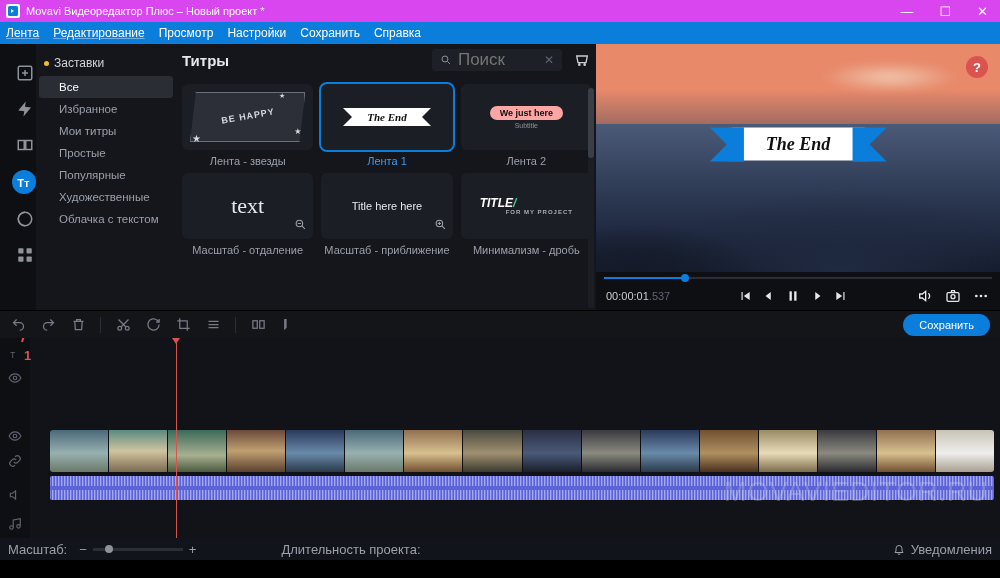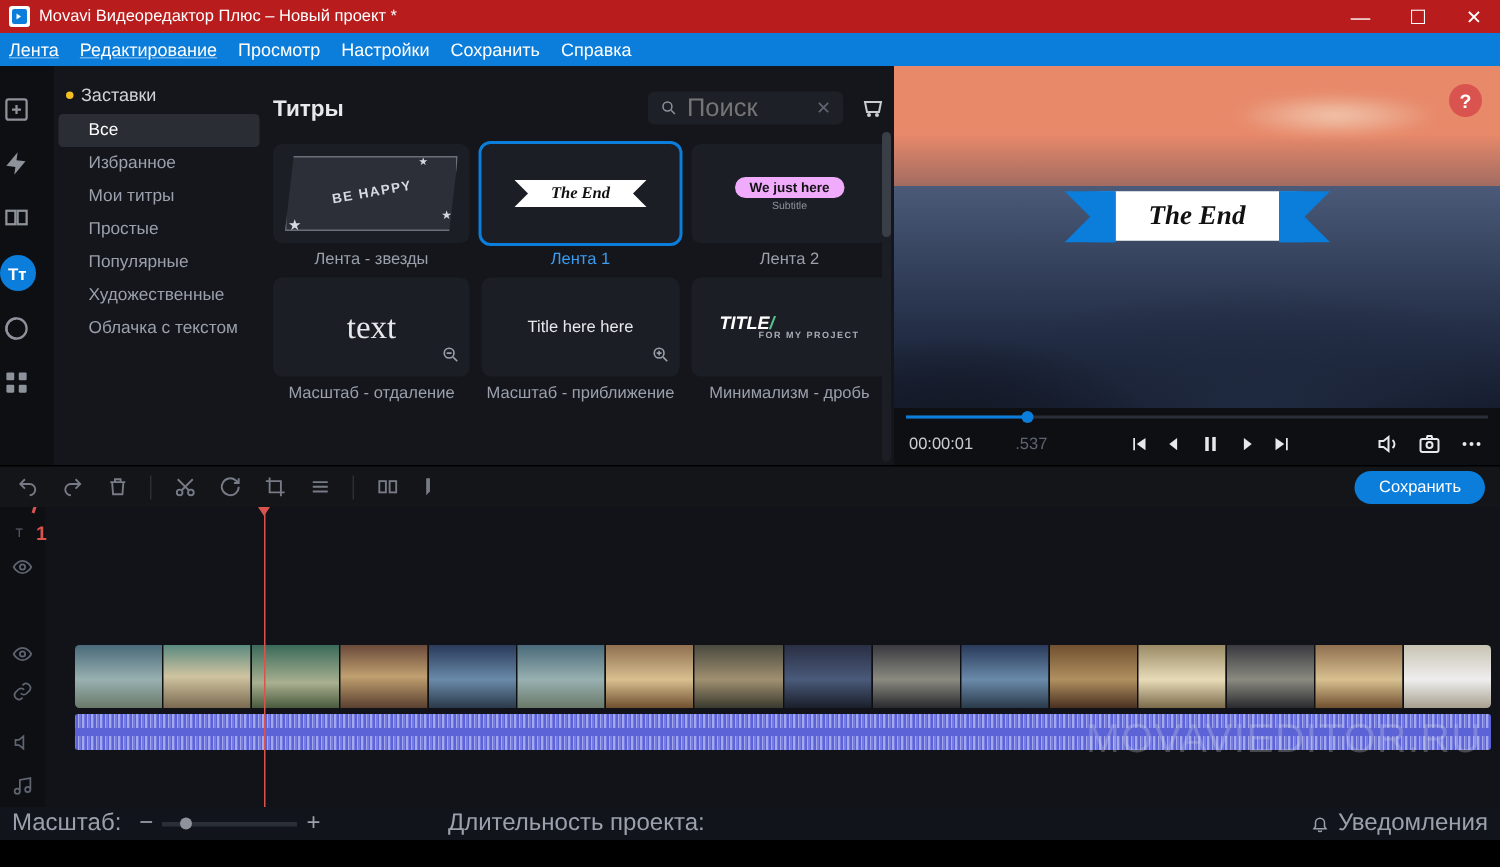--- a/index.html
+++ b/index.html
@@ -1,47 +1,47 @@
 <!DOCTYPE html>
 <html><head>
 <meta charset="utf-8">
 <style>
   * { margin:0; padding:0; box-sizing:border-box; }
   html,body { width:1000px; height:578px; overflow:hidden;
     font-family:"Segoe UI",Arial,sans-serif; font-size:12px;
     background:#000; color:#c9ccd0; }
-  .titlebar { height:22px; background:#b91c1c; color:#fff;
+  .titlebar { height:22px; background:#d946ef; color:#fff;
     display:flex; align-items:center; padding:0 6px; font-size:11px; }
   .titlebar .app-icon { width:14px; height:14px; background:#fff; border-radius:2px;
     display:flex; align-items:center; justify-content:center; margin-right:6px; }
   .titlebar .app-icon svg { width:10px; height:10px; }
   .titlebar .winbtns { margin-left:auto; display:flex; gap:14px; font-size:13px; }
   .titlebar .winbtns span { cursor:pointer; padding:0 6px; }
   .menubar { height:22px; background:#0b7dda; color:#fff;
     display:flex; align-items:center; padding:0 6px; font-size:12px; gap:14px; }
   .menubar span { cursor:pointer; }
   .menubar span:first-child,
   .menubar span:nth-child(2) { text-decoration:underline; text-decoration-color:rgba(255,255,255,.4); }
   .workspace { display:flex; height:266px; background:#14161b; }
   .toolstrip { width:36px; background:#0d0f13; display:flex; flex-direction:column;
-    align-items:flex-start; gap:14px; padding-top:18px; position:relative; }
+    align-items:flex-end; gap:14px; padding-top:18px; position:relative; }
   .toolstrip .tool { width:22px; height:22px; display:flex; align-items:center;
     justify-content:center; border-radius:4px; cursor:pointer; color:#8d929b; }
   .toolstrip .tool svg { width:18px; height:18px; }
   .toolstrip .tool.active { background:#0b7dda; color:#fff; border-radius:50%;
     width:24px; height:24px; }
   .catlist { width:140px; background:#14161b; display:flex; flex-direction:column;
     padding:6px 0; font-size:12px; }
   .catlist .hdr { color:#d0d3d8; padding:6px 12px 6px 18px; position:relative; }
   .catlist .hdr::before { content:""; position:absolute; left:8px; top:11px;
     width:5px; height:5px; border-radius:50%; background:#f5be25; }
   .catlist .cat { padding:5px 12px 5px 20px; color:#9aa0ac; cursor:pointer;
     border-radius:3px; margin:0 3px; font-size:11.5px; }
   .catlist .cat.sel { background:#2a2d34; color:#fff; }
-  .browser { flex:1; background:#14161b; padding:14px 4px 0 6px; position:relative; }
+  .browser { flex:1; background:#14161b; padding:2px 4px 0 6px; position:relative; }
   .browser .bhdr { display:flex; align-items:center; height:28px; }
   .browser .bhdr .title { color:#e6e8ec; font-size:15px; font-weight:600; }
   .browser .search { margin-left:auto; display:flex; align-items:center;
     background:#1d2026; border-radius:4px; height:22px; padding:0 8px;
     width:130px; color:#8d929b; gap:6px; }
   .browser .search input { background:none; border:none; outline:none; color:#c9ccd0;
     width:80px; font-size:17px; }
   .browser .search svg { width:12px; height:12px; }
   .cart { width:20px; height:20px; margin-left:10px; display:flex;
     align-items:center; justify-content:center; cursor:pointer; }
@@ -92,21 +92,21 @@
     cursor:pointer; }
   .preview .scrub { height:8px; background:#0d0f13; position:relative; margin:2px 8px 0; }
   .preview .scrub .bar { position:absolute; top:3px; left:0; right:0; height:2px;
     background:#2a2e36; }
   .preview .scrub .fill { position:absolute; top:3px; left:0; width:21%; height:2px;
     background:#0b7dda; }
   .preview .scrub .knob { position:absolute; top:0; left:21%; margin-left:-4px;
     width:8px; height:8px; border-radius:50%; background:#0b7dda; }
   .preview .controls { height:28px; display:flex; align-items:center; padding:0 10px; }
   .preview .timecode { font-size:11px; color:#c9ccd0; }
-  .preview .timecode .ms { color:#5e6470;margin-left:28px; }
+  .preview .timecode .ms { color:#5e6470; }
   .preview .pbtns { margin:0 auto; display:flex; gap:8px; }
   .preview .pbtns .pc { width:16px; height:16px; display:flex; align-items:center;
     justify-content:center; cursor:pointer; color:#e6e8ec; }
   .preview .pbtns .pc svg { width:14px; height:14px; }
   .preview .rbtns { display:flex; gap:10px; }
   .preview .rbtns .pc { width:18px; height:18px; display:flex; align-items:center;
     justify-content:center; cursor:pointer; color:#e6e8ec; }
   .preview .rbtns .pc svg { width:16px; height:16px; }
   .actionbar { height:28px; background:#131519; display:flex; align-items:center;
     padding:0 10px; gap:14px; border-top:1px solid #000; }
@@ -132,39 +132,39 @@
     background:#1a1d24; border-radius:3px; display:flex; overflow:hidden; }
   .vidtrack .clip { flex:1; min-width:0; position:relative; border-right:1px solid #0d0f13; }
   .vidtrack .clip:last-child { border-right:none; }
   .audtrack { position:absolute; top:138px; left:20px; right:6px; height:24px;
     background:#5c63d6; border-radius:2px; overflow:hidden; }
   .audtrack .wave { position:absolute; inset:0; opacity:.55;
     background:repeating-linear-gradient(90deg,#8d92ef 0 1px, transparent 1px 3px),
                repeating-linear-gradient(90deg, transparent 0 2px, #dfe1ff 2px 3px);
     mask:linear-gradient(#000 40%, transparent 40%, transparent 60%, #000 60%); }
   .statusbar { height:22px; background:#11141a; display:flex; align-items:center;
-    padding:0 8px; font-size:16px; color:#9aa0ac; gap:30px; }
+    padding:0 8px; font-size:13px; color:#9aa0ac; gap:30px; }
   .statusbar .sright { margin-left:auto; display:flex; align-items:center; gap:6px;
     color:#9aa0ac; cursor:pointer; }
   .statusbar svg { width:12px; height:12px; }
   .wm { position:absolute; right:12px; bottom:30px; color:rgba(210,215,225,.28);
     font-size:27px; font-family:Arial,sans-serif; letter-spacing:1px; pointer-events:none;text-align:right; }
   .annot { position:absolute; pointer-events:none; z-index:50; }
   .annot .num { color:#d9534f; font-size:13px; font-weight:700; }
   .arrow { stroke:#d9534f; stroke-width:2; fill:#d9534f; }
   .star-border { position:absolute; inset:8px;
     border:1px solid #6a6e78; background:#2c2f37;
     clip-path:polygon(5% 0,100% 0,95% 100%,0 100%); }
   .star-border .txt { position:absolute; left:50%; top:48%;
     transform:translate(-50%,-50%) rotate(-10deg); color:#d6d9df; font-size:9px;
     font-weight:600; letter-spacing:1px; }
   .thumb .zoom { position:absolute; right:6px; bottom:5px; color:#9aa0ac; }
   .zoom svg { width:13px; height:13px; }
   .ribbon2 { display:flex; flex-direction:column; align-items:center; }
-  .ribbon2 .top { background:#f0abfc; border-radius:8px; padding:2px 10px;
+  .ribbon2 .top { background:#fca5a5; border-radius:8px; padding:2px 10px;
     font-size:9px; color:#111; font-weight:600; }
   .ribbon2 .sub { color:#8d929b; font-size:7px; margin-top:2px; }
   .titlemin { color:#fff; font-weight:700; font-size:12px; font-style:italic;
     display:flex; flex-direction:column; line-height:1; }
   .titlemin .sl { color:#56c38e; }
   .titlemin .sub { color:#a9adb6; font-size:6px; font-style:normal;
     letter-spacing:1px; margin-left:26px; }
   
   .c0{background:linear-gradient(#4a6a7a,#98b0b0 55%,#6a7a6a);}
   .c1{background:linear-gradient(#5a8a7f,#d0c4a0 50%,#7a6a50);}

